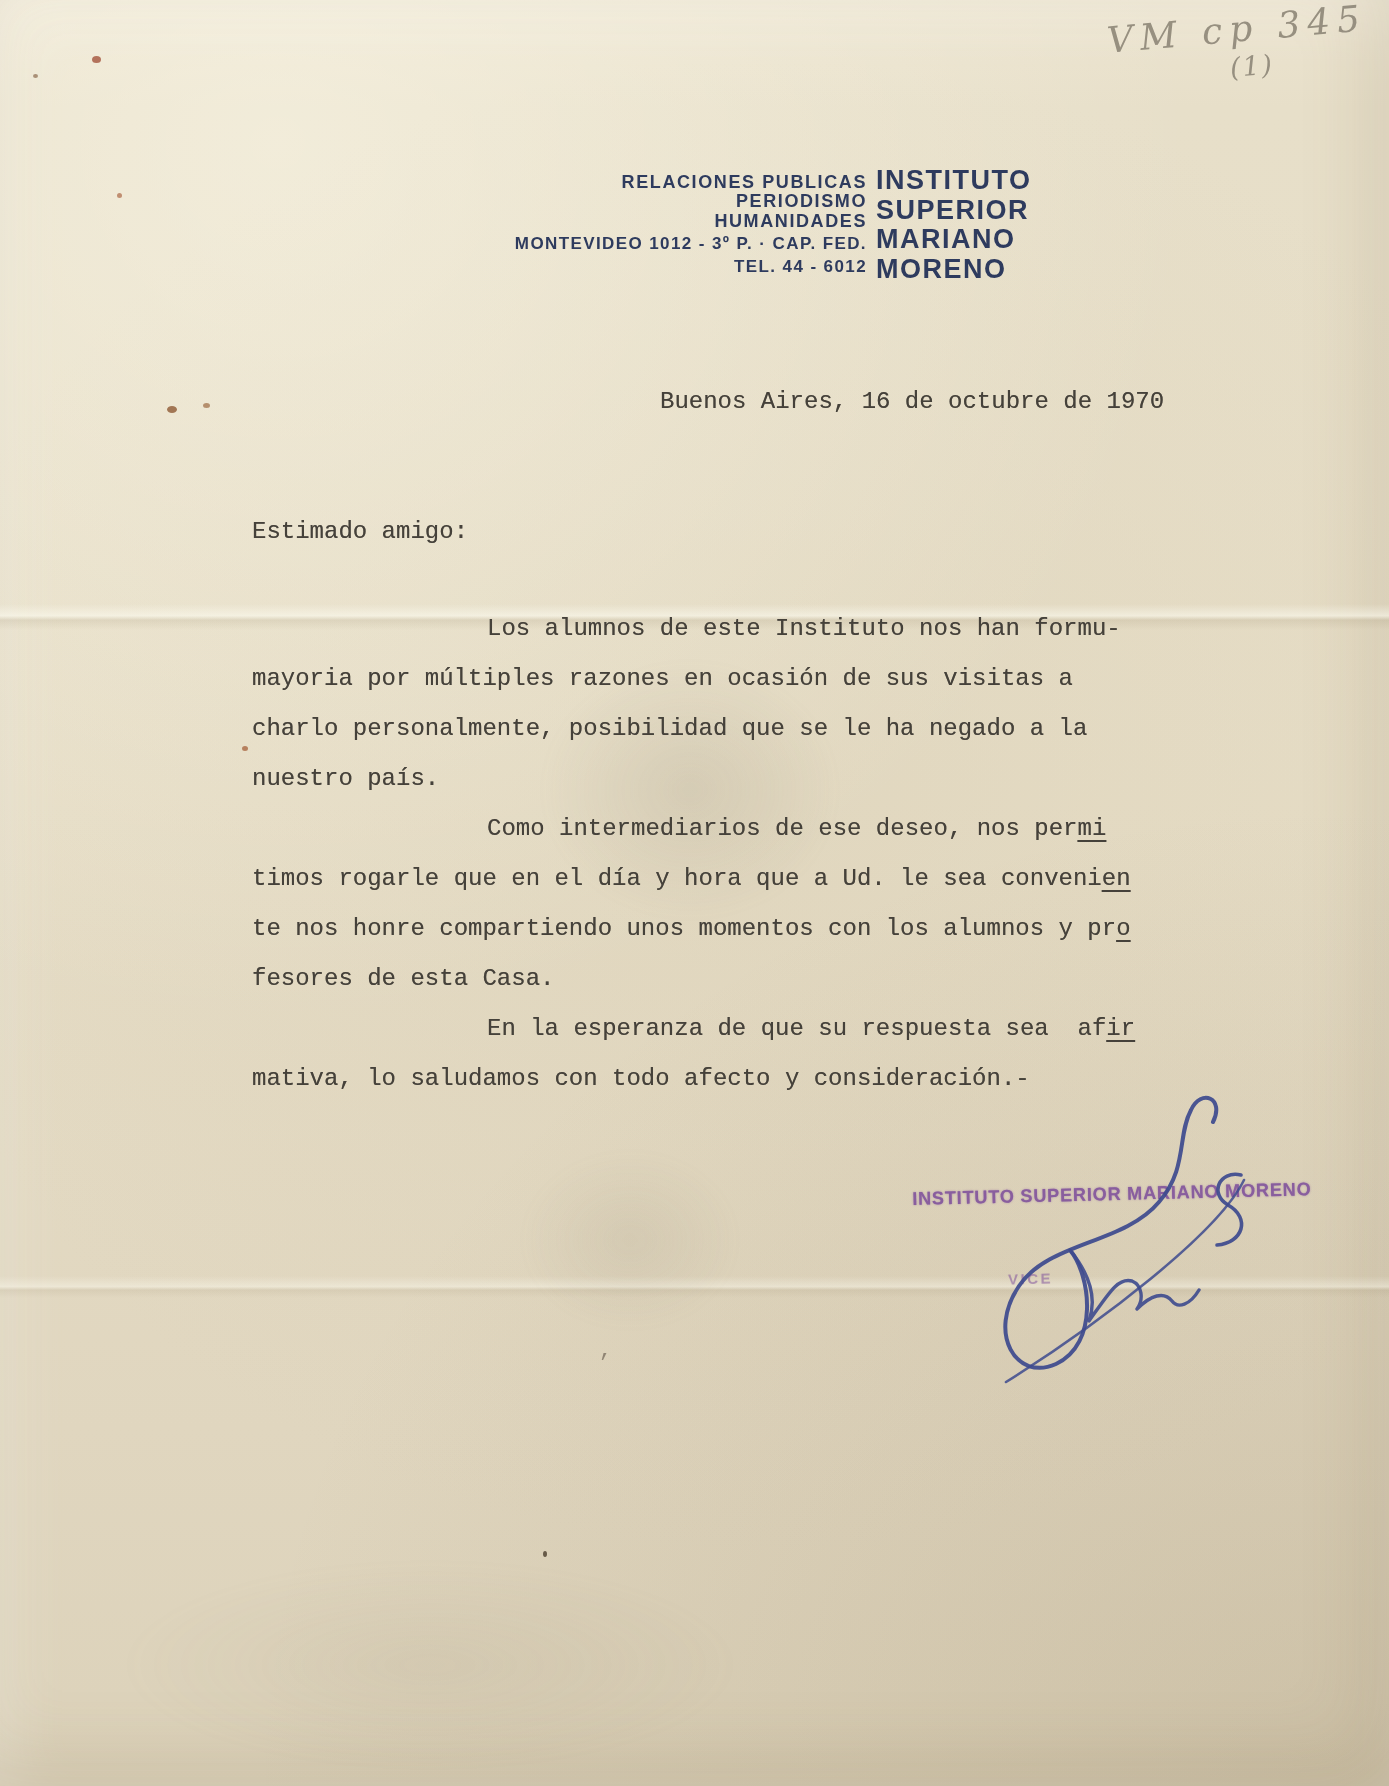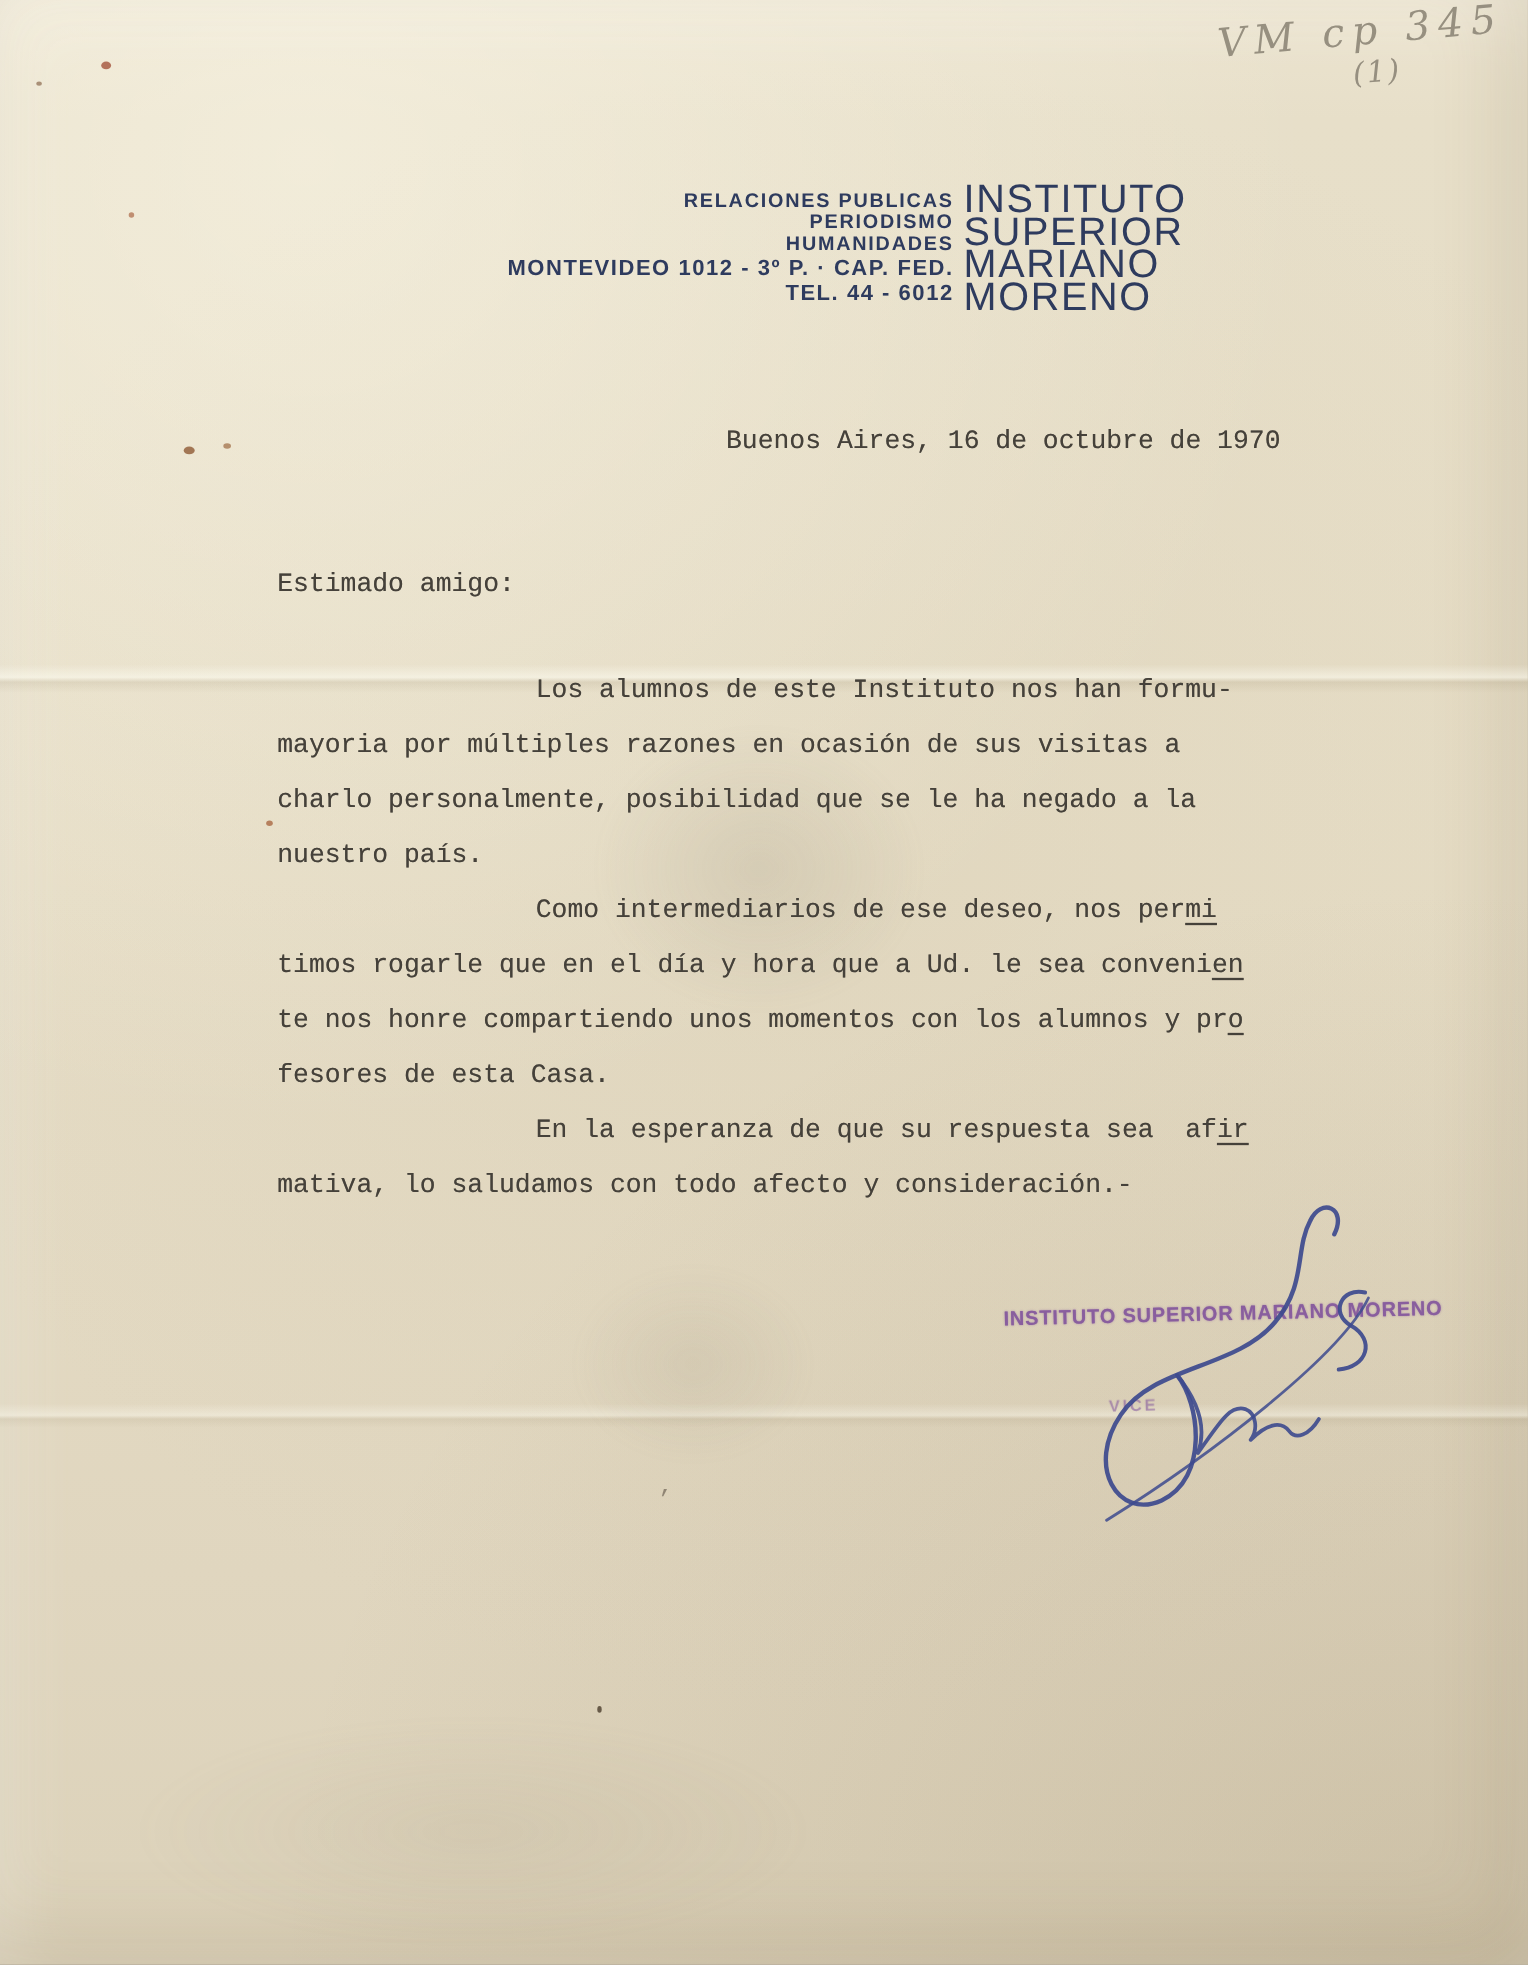--- a/index.html
+++ b/index.html
@@ -38,22 +38,22 @@
     font-family:"DejaVu Serif", serif;font-style:italic;
     transform:rotate(-5deg);opacity:.9;
   }
   .annotation .code{font-size:36px;letter-spacing:7px;white-space:nowrap;}
   .annotation .pagenum{font-size:27px;letter-spacing:2px;margin:2px 0 0 120px;}
   
   .letterhead{position:absolute;left:455px;top:166px;display:flex;align-items:center;
     color:var(--lh-ink,#2e3b5e);}
   .lh-left{width:412px;text-align:right;font-weight:bold;}
   .lh-left .dep{font-size:18px;line-height:19.5px;letter-spacing:1.6px;}
-  .lh-left .addr{font-size:20px;line-height:20px;letter-spacing:1.4px;margin-top:3px;white-space:nowrap;}
-  .lh-right{margin-left:9px;font-weight:normal;font-size:36px;line-height:29.5px;letter-spacing:1.5px;}
+  .lh-left .addr{font-size:17px;line-height:20px;letter-spacing:1.4px;margin-top:3px;white-space:nowrap;}
+  .lh-right{margin-left:9px;font-weight:bold;font-size:27px;line-height:29.5px;letter-spacing:1.5px;}
   
   .tw{font-family:"Liberation Mono","DejaVu Sans Mono",monospace;color:var(--tw-ink,#45413a);}
   .dateline{position:absolute;left:660px;top:388px;font-size:24px;white-space:pre;
     text-shadow:0 0 .6px rgba(69,65,58,.55);}
   .salutation{position:absolute;left:252px;top:518px;font-size:24px;white-space:pre;
     text-shadow:0 0 .6px rgba(69,65,58,.55);}
   .letter-body{position:absolute;left:252px;top:604px;width:940px;font-size:24px;
     text-shadow:0 0 .6px rgba(69,65,58,.55);}
   .tline{white-space:pre;height:50px;line-height:50px;}
   .tline.indent{padding-left:235px;}

